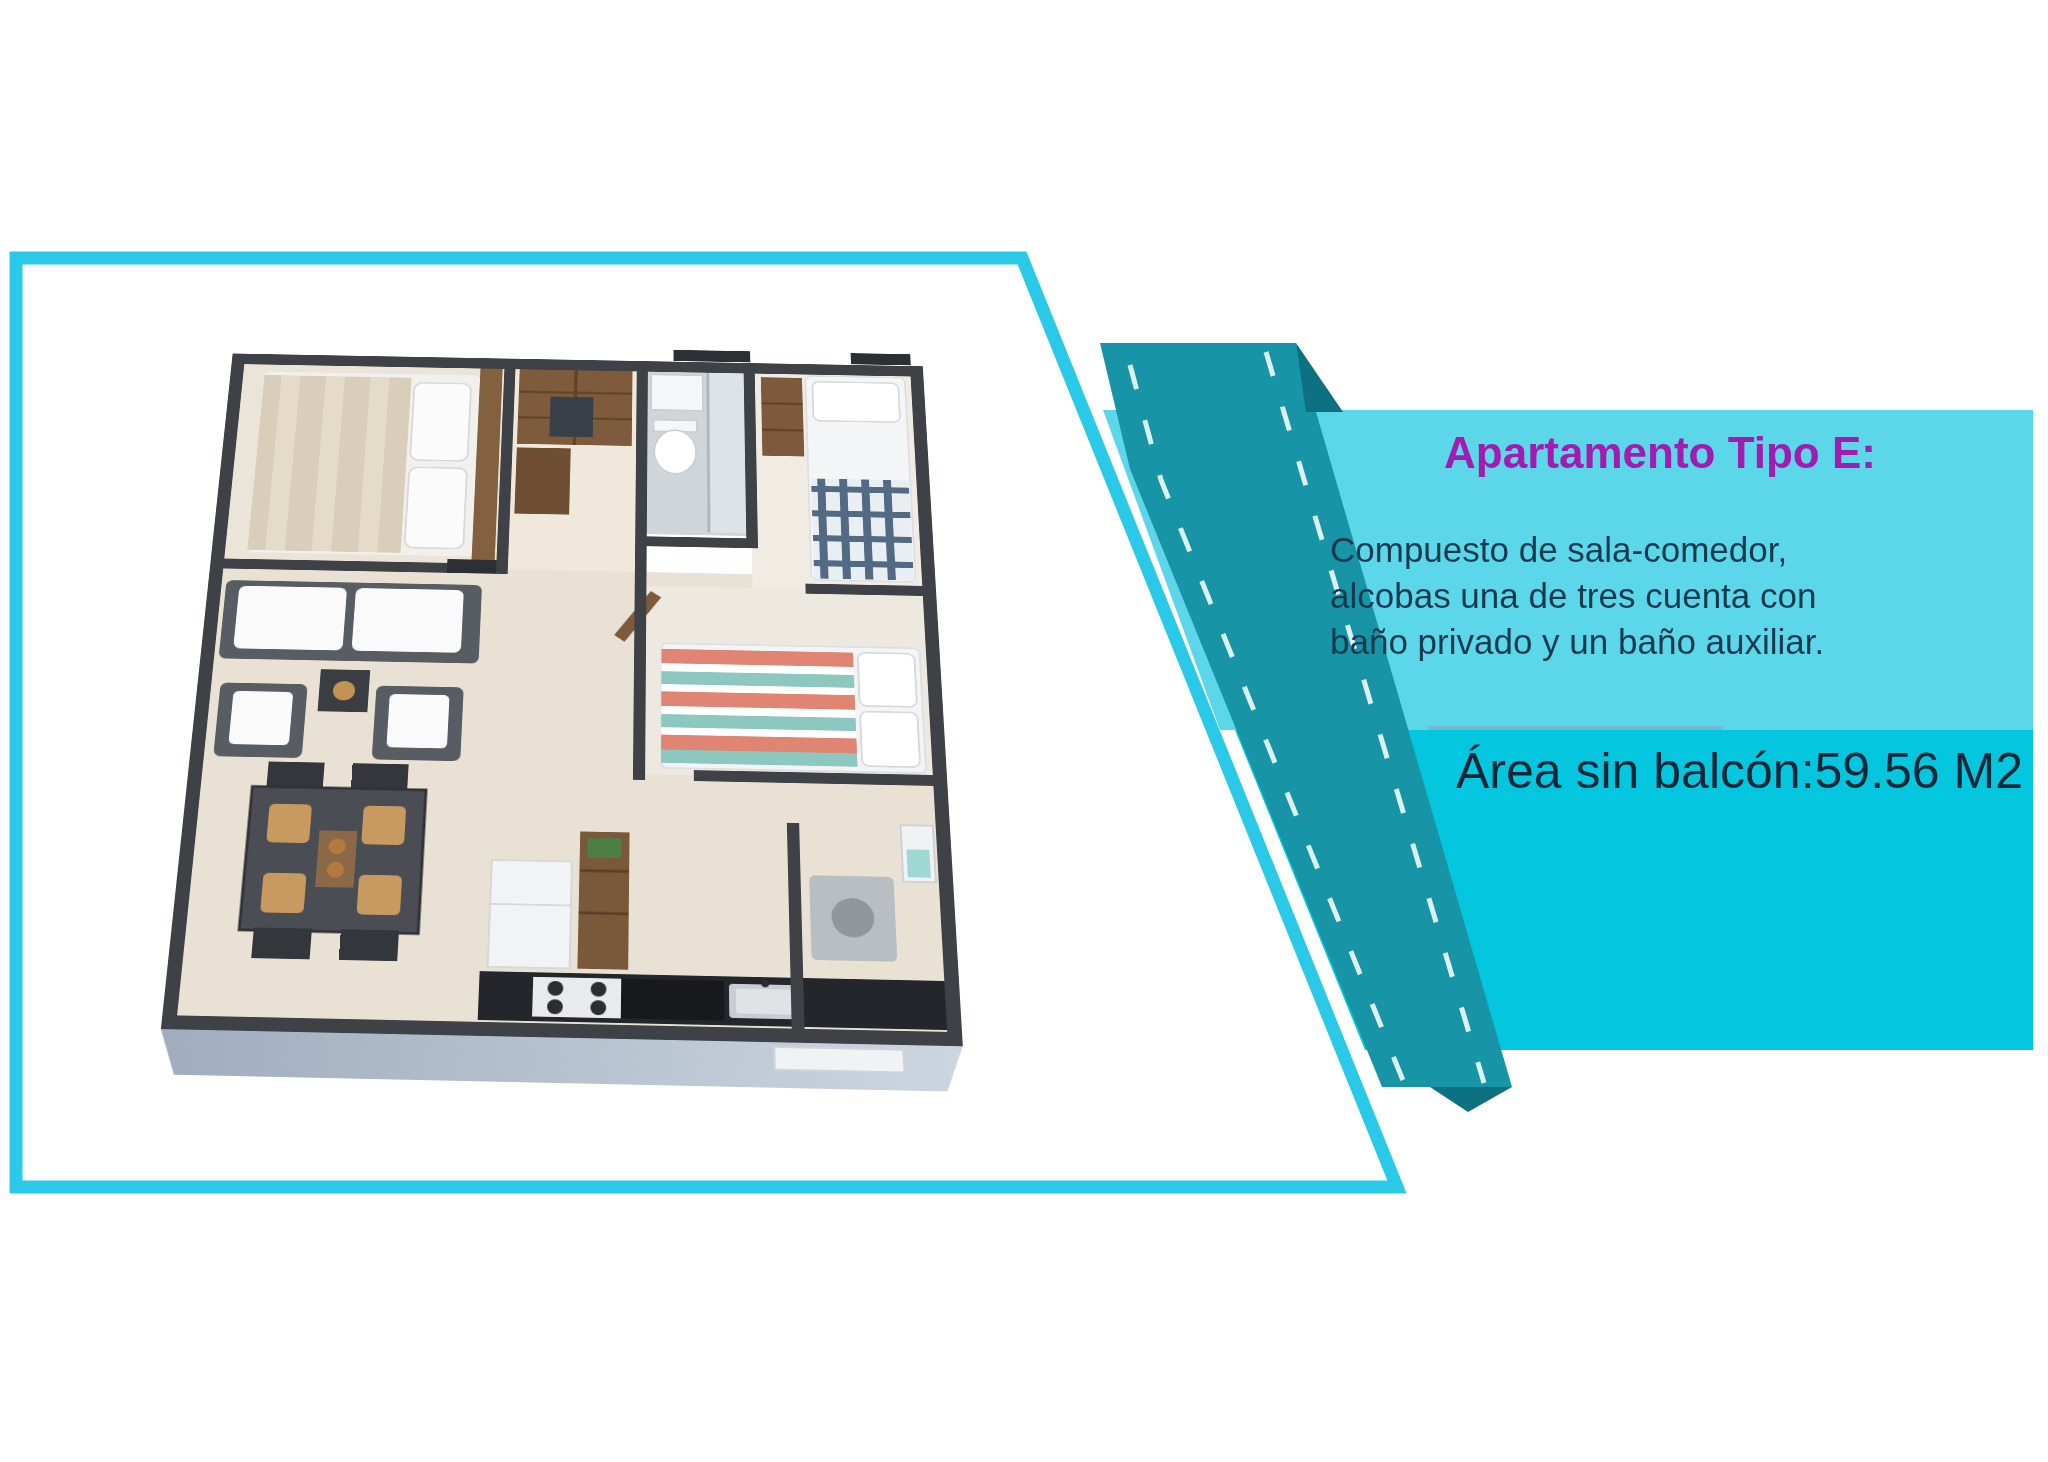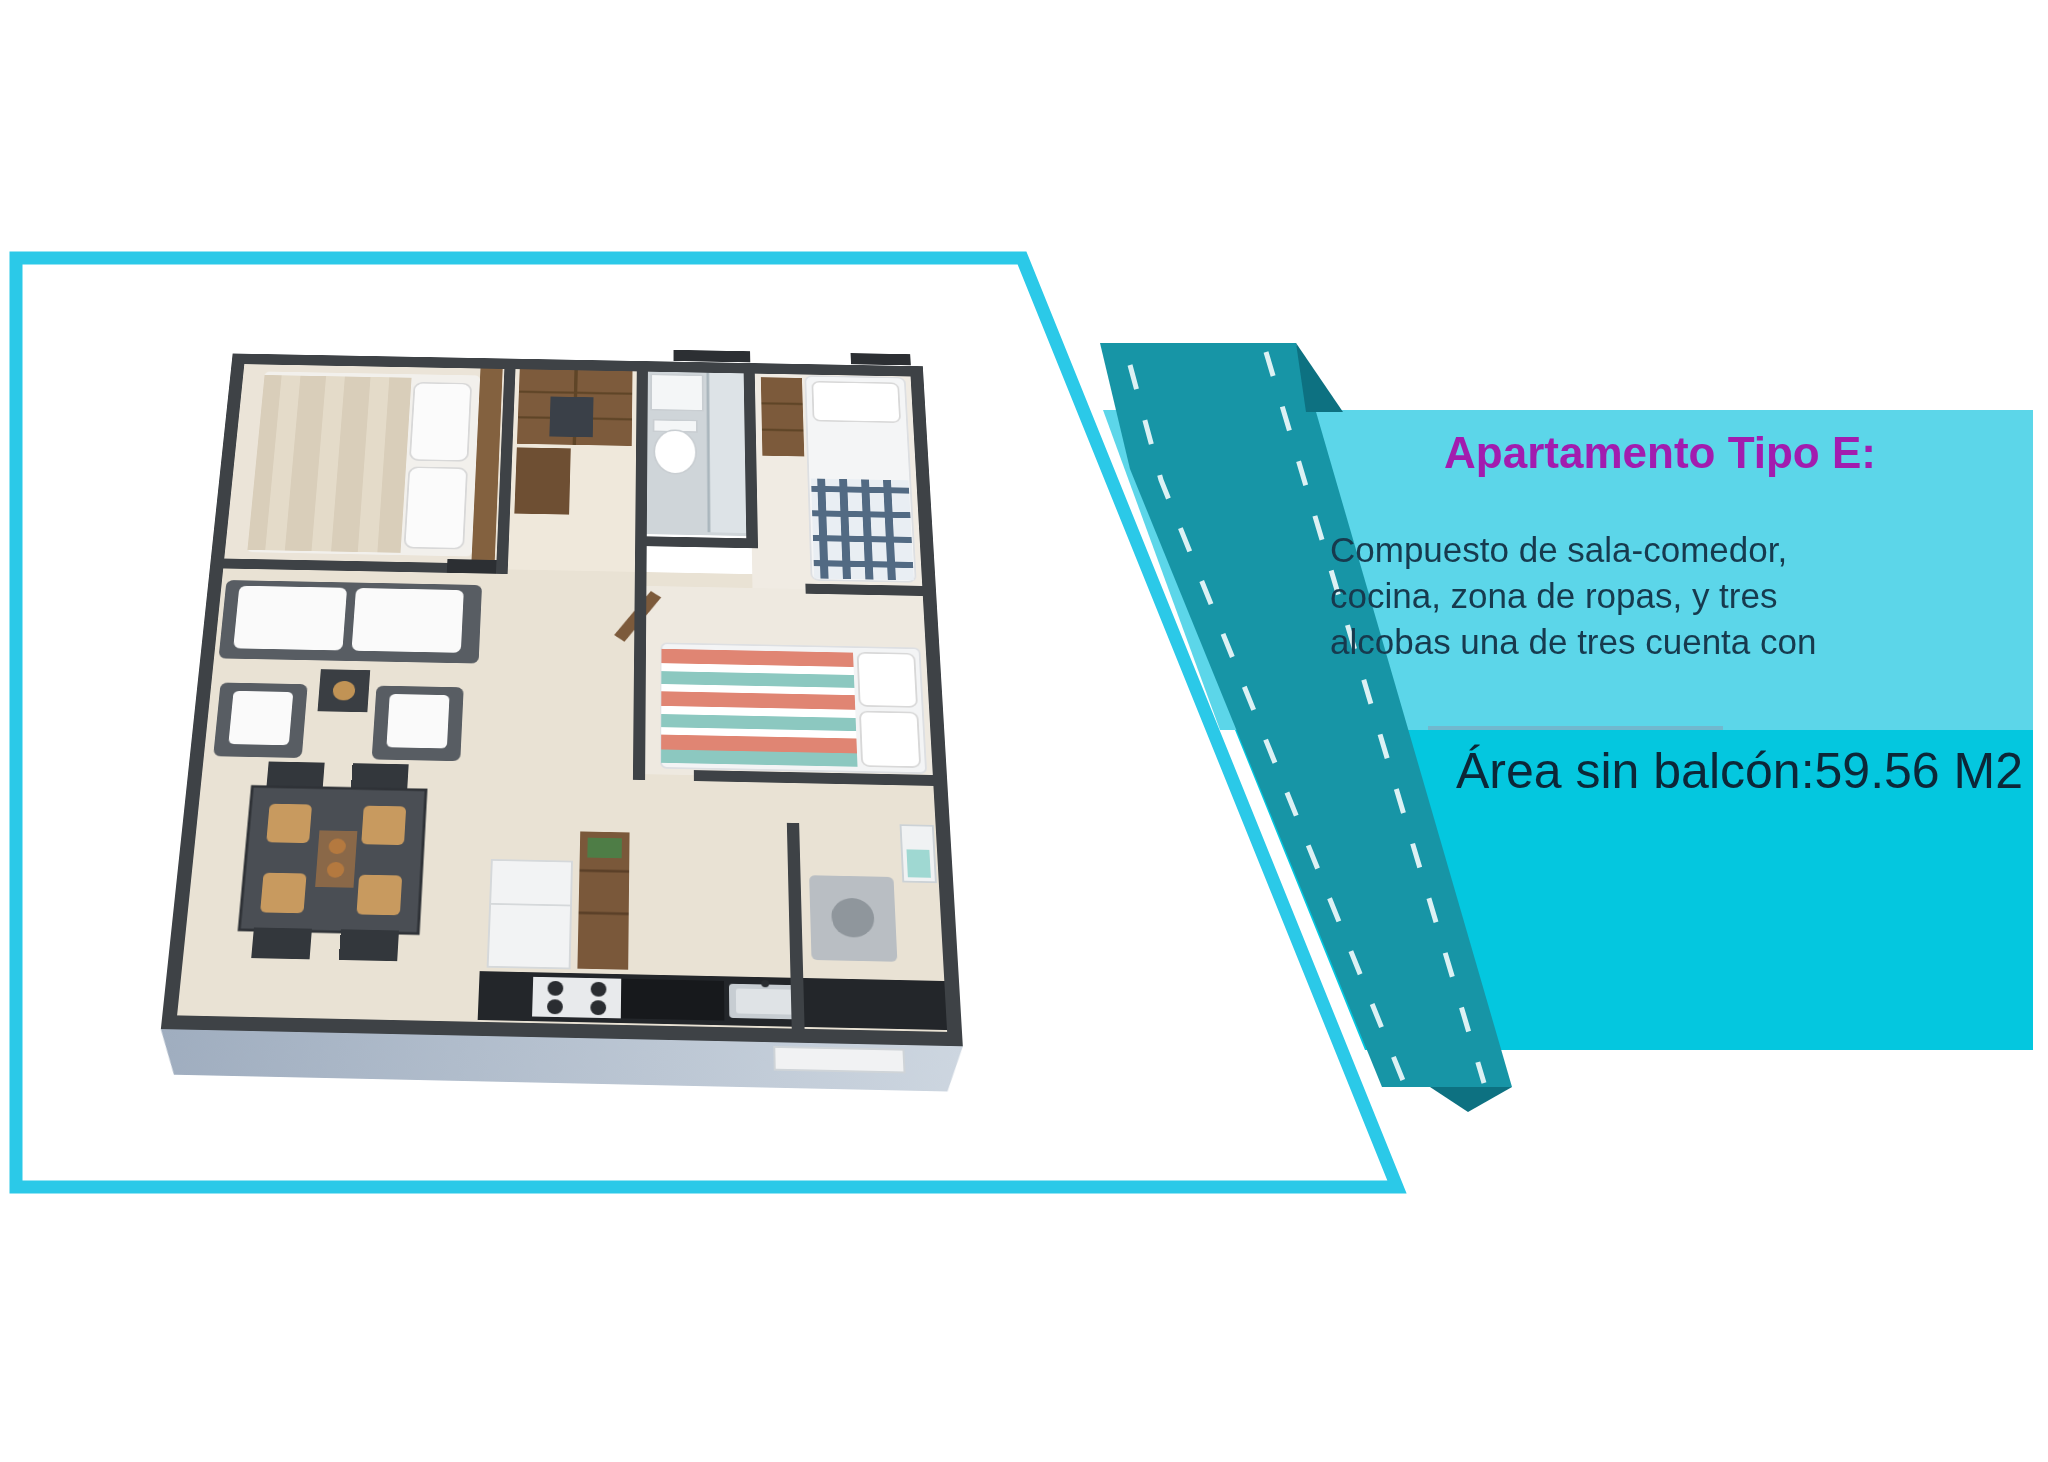--- a/index.html
+++ b/index.html
@@ -212,19 +212,19 @@
       </g>
 
       <rect x="700" y="890" width="130" height="24" fill="#f1f2f3" stroke="#cfd4d8" stroke-width="2"></rect>
     </svg>
   </div>
 
   <div class="panel-title">Apartamento Tipo E:</div>
 
   <div class="panel-body">
     <div>Compuesto de sala-comedor,</div>
-    <div>cocina, zona de ropas, y tres</div>
     <div>alcobas una de tres cuenta con</div>
+    <div>baño privado y un baño auxiliar.</div>
   </div>
 
   <div class="panel-area">Área sin balcón:59.56 M2</div>
 
 </div>
 
 </body></html>

